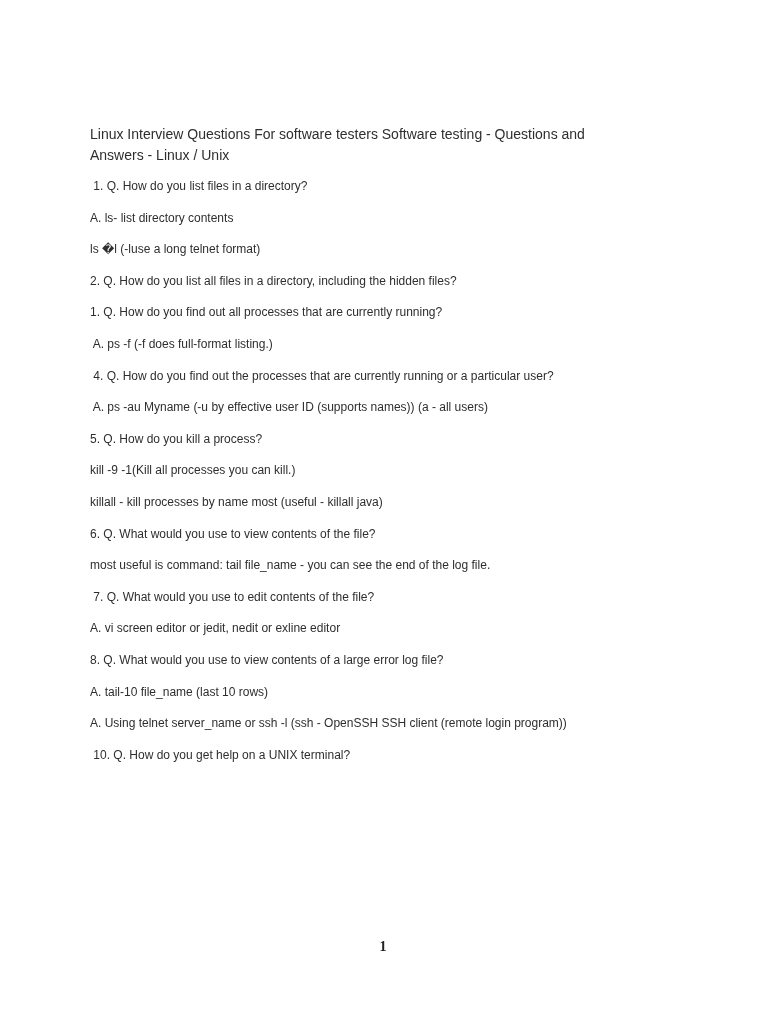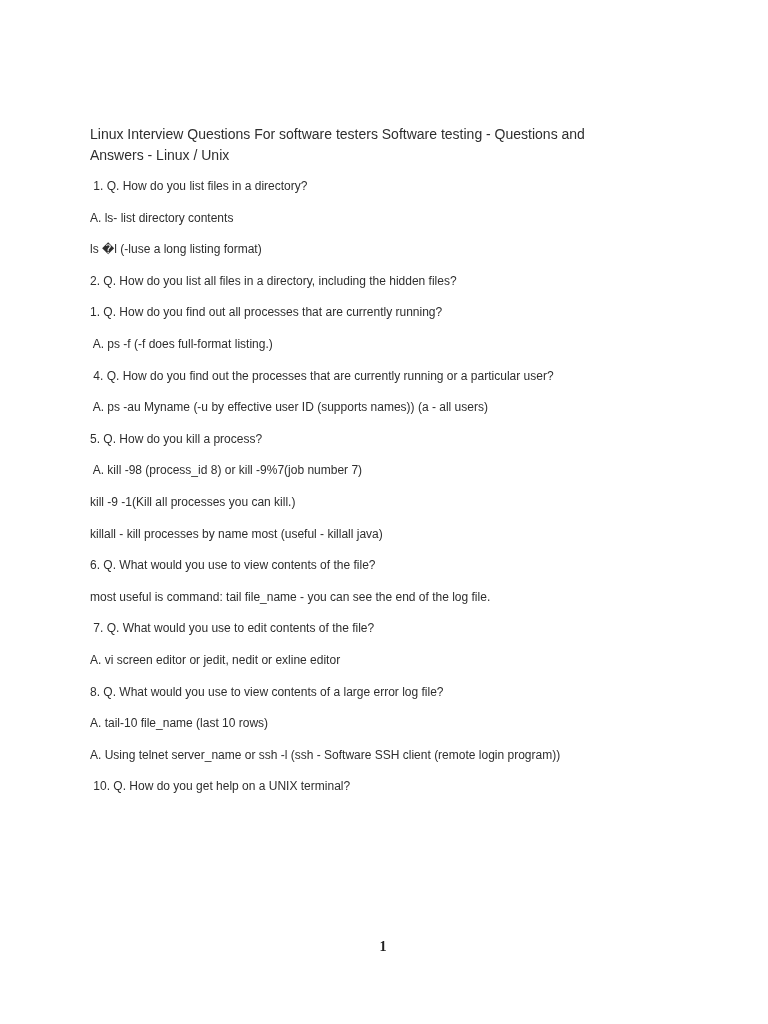--- a/index.html
+++ b/index.html
@@ -54,33 +54,32 @@
 <body>
 
 <div class="page">
   <div class="content">
     <div class="doc-title">
       <div class="title-line">Linux Interview Questions For software testers Software testing - Questions and</div>
       <div class="title-line">Answers - Linux / Unix</div>
     </div>
     <p class="qa-line"> 1. Q. How do you list files in a directory?</p>
     <p class="qa-line">A. ls- list directory contents</p>
-    <p class="qa-line">ls �l (-luse a long listing format)</p>
+    <p class="qa-line">ls �l (-luse a long telnet format)</p>
     <p class="qa-line">2. Q. How do you list all files in a directory, including the hidden files?</p>
     <p class="qa-line">1. Q. How do you find out all processes that are currently running?</p>
     <p class="qa-line"> A. ps -f (-f does full-format listing.)</p>
     <p class="qa-line"> 4. Q. How do you find out the processes that are currently running or a particular user?</p>
     <p class="qa-line"> A. ps -au Myname (-u by effective user ID (supports names)) (a - all users)</p>
     <p class="qa-line">5. Q. How do you kill a process?</p>
-    <p class="qa-line"> A. kill -98 (process_id 8) or kill -9%7(job number 7)</p>
     <p class="qa-line">kill -9 -1(Kill all processes you can kill.)</p>
     <p class="qa-line">killall - kill processes by name most (useful - killall java)</p>
     <p class="qa-line">6. Q. What would you use to view contents of the file?</p>
     <p class="qa-line">most useful is command: tail file_name - you can see the end of the log file.</p>
     <p class="qa-line"> 7. Q. What would you use to edit contents of the file?</p>
     <p class="qa-line">A. vi screen editor or jedit, nedit or exline editor</p>
     <p class="qa-line">8. Q. What would you use to view contents of a large error log file?</p>
     <p class="qa-line">A. tail-10 file_name (last 10 rows)</p>
-    <p class="qa-line">A. Using telnet server_name or ssh -l (ssh - Software SSH client (remote login program))</p>
+    <p class="qa-line">A. Using telnet server_name or ssh -l (ssh - OpenSSH SSH client (remote login program))</p>
     <p class="qa-line"> 10. Q. How do you get help on a UNIX terminal?</p>
   </div>
   <div class="page-number">1</div>
 </div>
 
 </body></html>

